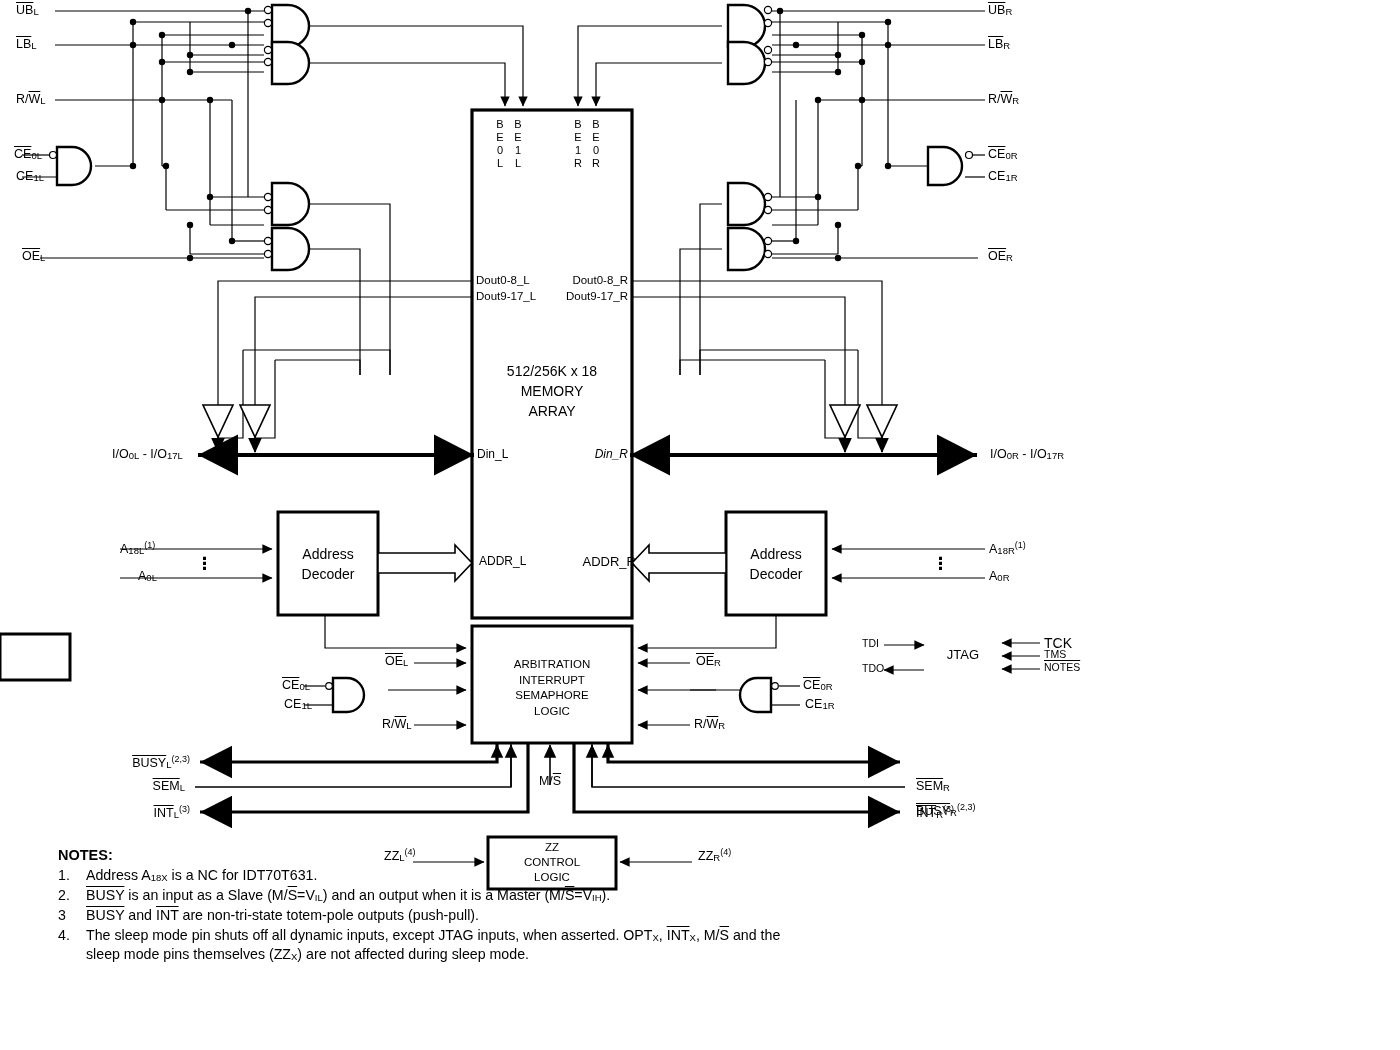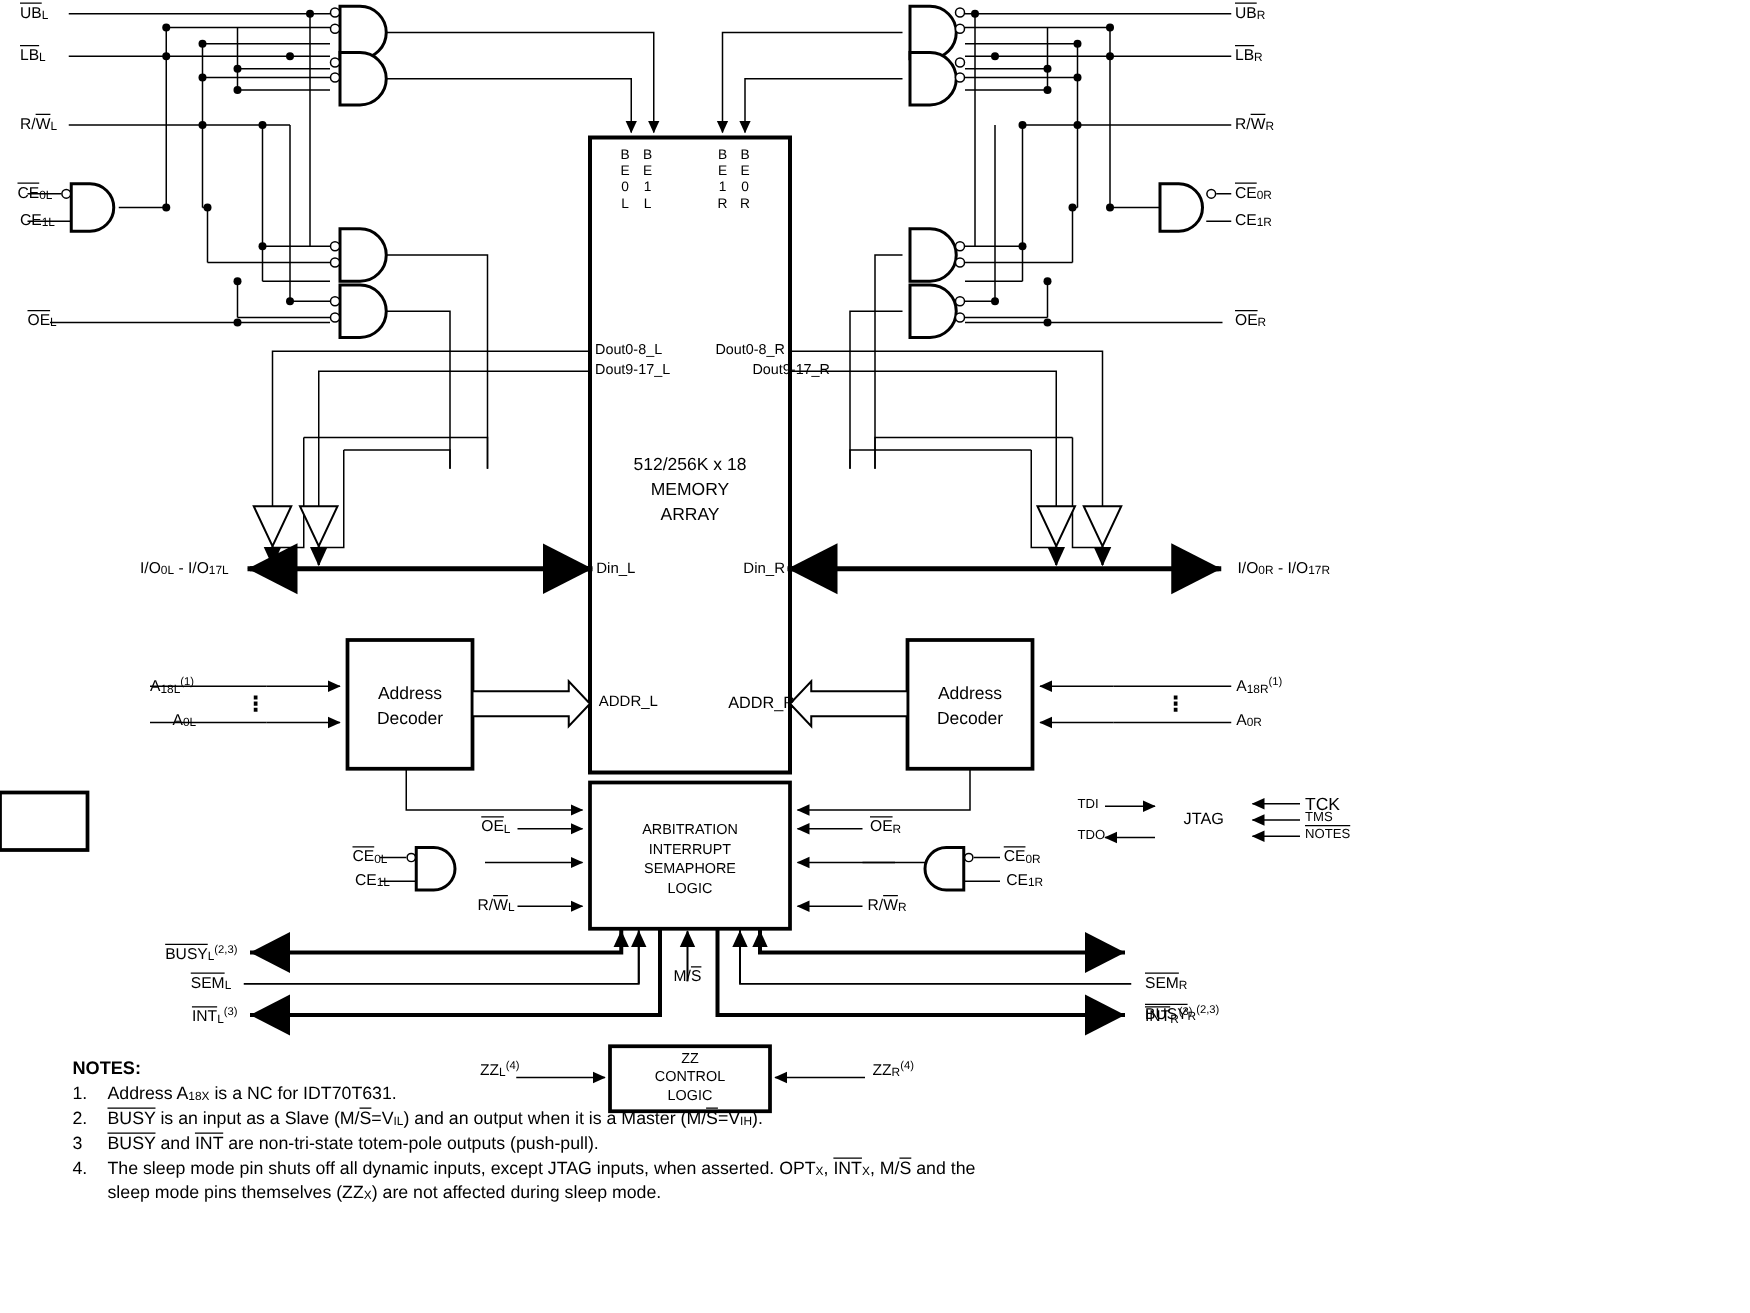--- a/index.html
+++ b/index.html
@@ -349,30 +349,30 @@
 <div class="lbl c" style="left:572px;top:118px;width:12px;font-size:11px;line-height:13px;">
   <span>B</span><br><span>E</span><br><span>1</span><br><span>R</span>
 </div>
 <div class="lbl c" style="left:590px;top:118px;width:12px;font-size:11px;line-height:13px;">
   <span>B</span><br><span>E</span><br><span>0</span><br><span>R</span>
 </div>
 
 <div class="lbl" style="left:476px;top:274px;font-size:11.5px;">Dout0-8_L</div>
 <div class="lbl" style="left:476px;top:290px;font-size:11.5px;">Dout9-17_L</div>
 <div class="lbl r" style="left:498px;top:274px;width:130px;font-size:11.5px;">Dout0-8_R</div>
-<div class="lbl r" style="left:498px;top:290px;width:130px;font-size:11.5px;padding-left:36px;">Dout9-17_R</div>
+<div class="lbl r" style="left:498px;top:290px;width:130px;font-size:11.5px;">Dout9-17_R</div>
 
 <div class="lbl c" style="left:472px;top:361px;width:160px;font-size:14px;line-height:20px;">
   <span>512/256K x 18</span><br>
   <span>MEMORY</span><br>
   <span>ARRAY</span>
 </div>
 
 <div class="lbl" style="left:477px;top:448px;font-size:12px;">Din_L</div>
-<div class="lbl r" style="left:497px;top:448px;width:131px;font-size:12px;">Din_R</div>
+<div class="lbl r" style="left:497px;top:448px;width:131px;font-size:12px;font-style:italic;">Din_R</div>
 <div class="lbl" style="left:479px;top:555px;font-size:12px;">ADDR_L</div>
 <div class="lbl r" style="left:503px;top:555px;width:133px;font-size:13px;">ADDR_R</div>
 
 <div class="lbl c" style="left:278px;top:544px;width:100px;font-size:14px;line-height:20px;">
   <span>Address</span><br><span>Decoder</span>
 </div>
 <div class="lbl c" style="left:726px;top:544px;width:100px;font-size:14px;line-height:20px;">
   <span>Address</span><br><span>Decoder</span>
 </div>
 

